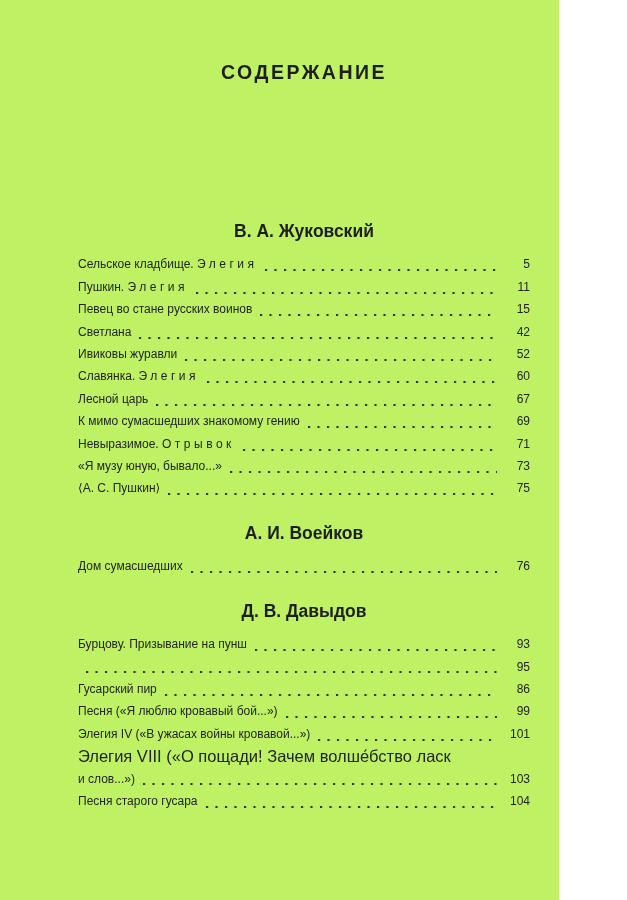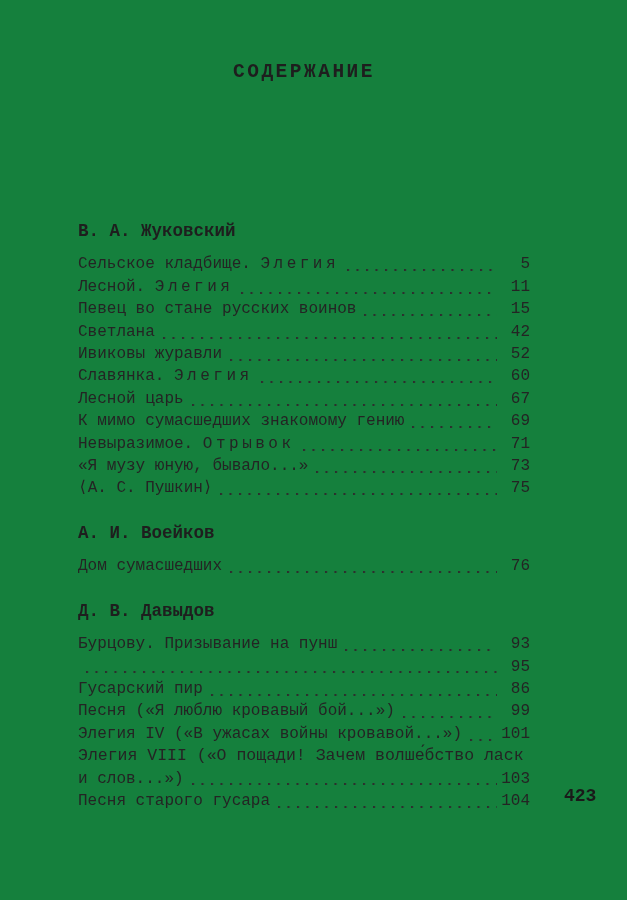--- a/index.html
+++ b/index.html
@@ -1,53 +1,54 @@
 <!DOCTYPE html>
 <html><head>
 <meta charset="utf-8">
 <style>
   html, body { margin: 0; padding: 0; background: #ffffff; }
   .page {
     position: relative;
-    width: 627px;
+    width: 559px;
     height: 900px;
-    background: #15803d;
-    font-family: Liberation Mono, monospace;
+    background: #bef264;
+    font-family: Liberation Sans, sans-serif;
     color: #242424;
     overflow: hidden;
   }
   .content {
     position: absolute;
     left: 78px;
     top: 0;
     width: 452px;
   }
   .book-title {
     margin-top: 60px;
     text-align: center;
     font-weight: bold;
     font-size: 19.5px;
     line-height: 24px;
     letter-spacing: 2.5px;
     color: #1e1e1e;
   }
   .section-heading {
+    text-align: center;
     font-weight: bold;
     font-size: 17.5px;
     line-height: 22.4px;
     margin: 22px 0 11px 0;
     color: #1e1e1e;
   }
   .section-heading.first {
     margin-top: 136px;
   }
   .toc-row {
     display: flex;
     align-items: baseline;
-    font-size: 16px;
+    font-size: 12px;
     line-height: 22.4px;
   }
   .toc-line {
     font-size: 16.5px;
     line-height: 22.4px;
     white-space: nowrap;
   }
   .row-title { white-space: nowrap; }
   .spaced { letter-spacing: 3.5px; }
   .dots {
@@ -83,21 +84,21 @@
   <div class="content">
     <div class="book-title">СОДЕРЖАНИЕ</div>
     <div id="toc">
         <div class="section-heading first">В. А. Жуковский</div>
         <div class="toc-row">
           <span class="row-title"><span>Сельское кладбище. </span><span class="spaced">Элегия</span></span>
           <span class="dots"></span>
           <span class="pagenum">5</span>
         </div>
         <div class="toc-row">
-          <span class="row-title"><span>Лесной. </span><span class="spaced">Элегия</span></span>
+          <span class="row-title"><span>Пушкин. </span><span class="spaced">Элегия</span></span>
           <span class="dots"></span>
           <span class="pagenum">11</span>
         </div>
         <div class="toc-row">
           <span class="row-title"><span>Певец во стане русских воинов</span></span>
           <span class="dots"></span>
           <span class="pagenum">15</span>
         </div>
         <div class="toc-row">
           <span class="row-title"><span>Светлана</span></span>

